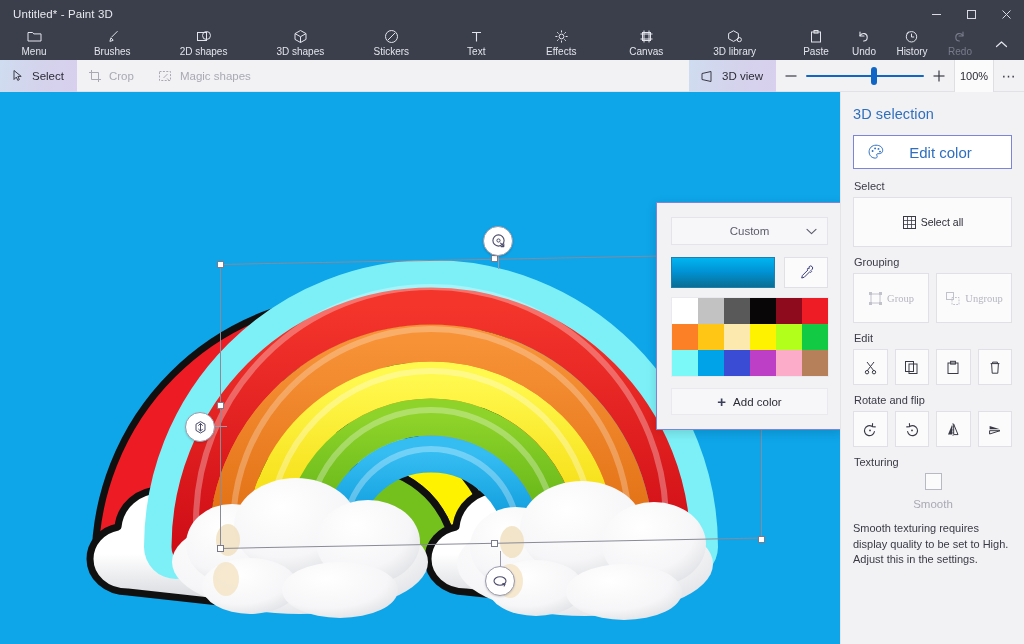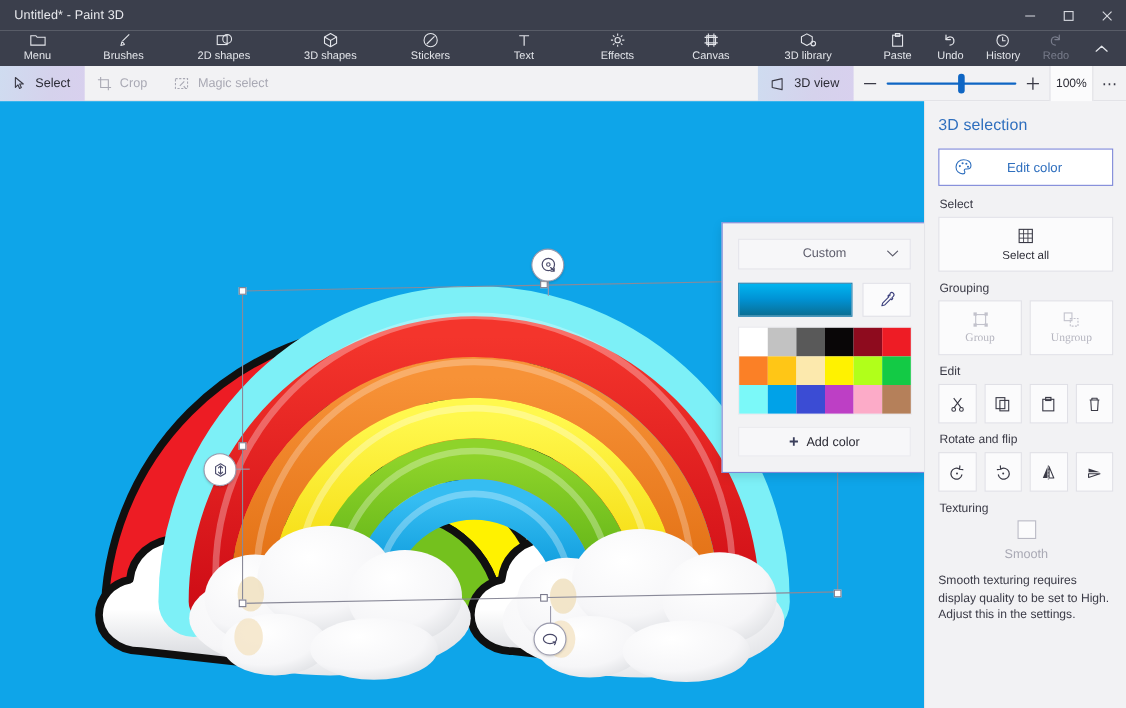--- a/index.html
+++ b/index.html
@@ -153,30 +153,30 @@
     font-size: 14.5px; color: #2f6fbe; font-weight: 400; margin-bottom: 13px;
     letter-spacing: .1px;
   }
   .edit-color-btn {
     height: 34px; border: 1px solid #7c86d8; background: #ffffff;
     display: flex; align-items: center; position: relative;
     margin-bottom: 11px;
   }
   .edit-color-btn .ic { position: absolute; left: 13px; display: flex; }
   .edit-color-btn .lbl {
-    width: 100%; text-align: center; font-size: 12px; color: #2f6fbe;
+    width: 100%; text-align: center; font-size: 15px; color: #2f6fbe;
     padding-left: 16px;
   }
   .side-group-label {
     font-size: 11px; color: #3a3a46; margin: 2px 0 5px 1px;
   }
   .btn-row { display: flex; gap: 7px; margin-bottom: 9px; }
   .side-btn {
     flex: 1 1 0; background: #fbfbfc; border: 1px solid #e0e0e6;
-    height: 50px; display: flex; flex-direction: column;
+    height: 50px; display: flex; flex-direction: row;
     align-items: center; justify-content: center; gap: 4px;
   }
   .side-btn .lbl { font-size: 10.5px; color: #2b2b35; }
   .side-btn.disabled { color: #b6b6c0; font-family: Liberation Serif, serif; }
   .side-btn.disabled .lbl { color: #b6b6c0; }
   .btn-row.small .side-btn { height: 36px; }
   .checkbox-row {
     display: flex; align-items: center; gap: 8px; margin: 3px 0 11px 1px; flex-direction: column;
   }
   .chk {
@@ -404,21 +404,21 @@
       </span>
       <span>Crop</span>
     </div>
     <div class="tb-item disabled">
       <span class="ic">
         <svg width="15" height="14" viewBox="0 0 15 14">
             <rect x="1.5" y="2.5" width="11" height="9" fill="none" stroke="#a9a9b4" stroke-width="1" stroke-dasharray="2 1.4"></rect>
             <path d="M5.5 9 9.5 5M9 9.4l1.6 1.6" stroke="#a9a9b4" stroke-width="1"></path>
           </svg>
       </span>
-      <span>Magic select</span>
+      <span>Magic shapes</span>
     </div>
 
     <div class="tb-right">
       <div class="tb-item active">
         <span class="ic">
           <svg width="15" height="13" viewBox="0 0 15 13">
               <path d="M2 3.5 11 1.5v10L2 9.5z" fill="none" stroke="#3a3a46" stroke-width="1" stroke-linejoin="round"></path>
             </svg>
         </span>
         <span>3D view</span>

